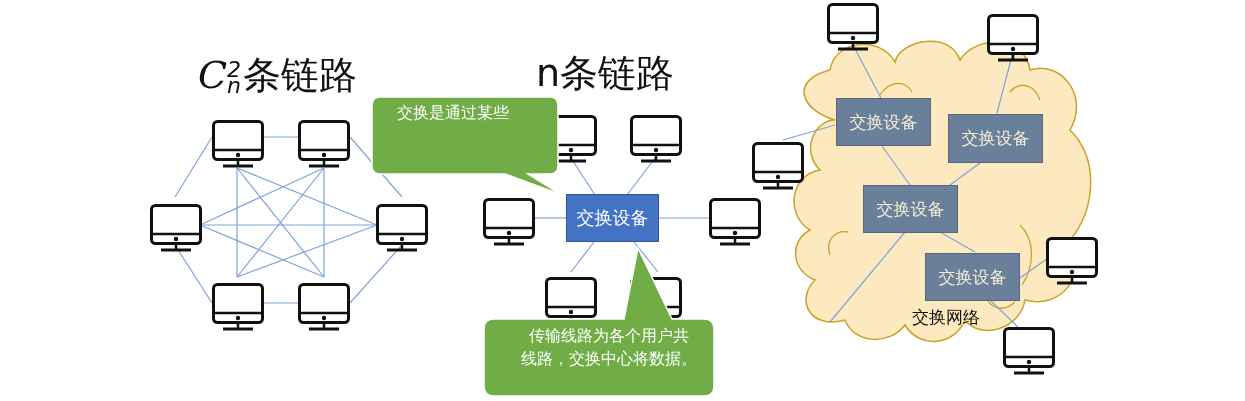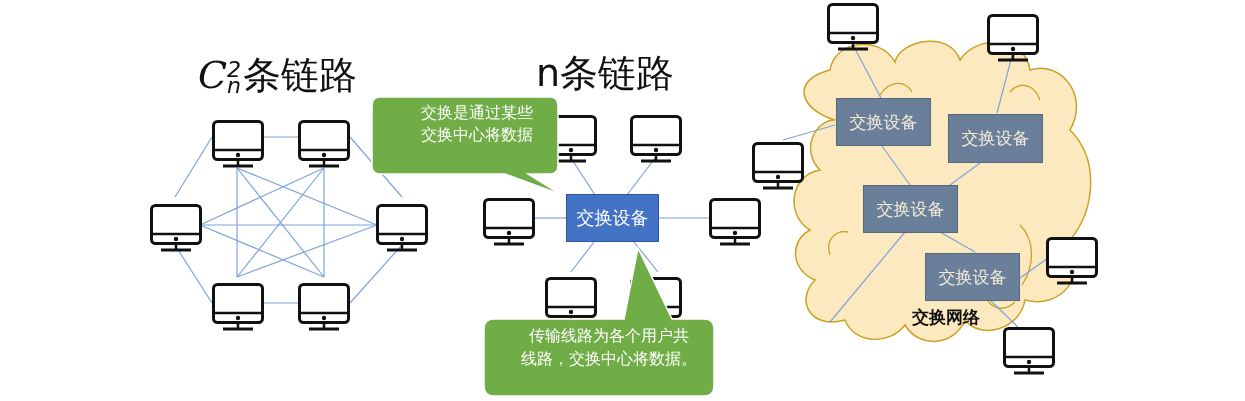--- a/index.html
+++ b/index.html
@@ -8,21 +8,21 @@
   #stage { position: absolute; left: 0; top: 0; width: 1245px; height: 401px; }
   .title { position: absolute; font-size: 38px; color: #111; white-space: nowrap; }
   .title .math { font-family: "DejaVu Serif", "Liberation Serif", serif; font-style: italic; }
   .title sup, .title sub { font-size: 22px; font-style: italic; }
   .switch-box { position: absolute; display: flex; align-items: center; justify-content: center;
                 color: #f5f0e0; font-size: 17px; box-sizing: border-box; }
   .switch-box.center { background: #4472c4; border: 1px solid #2f5597; color: #ffffff; font-size: 18px; }
   .switch-box.net { background: #6a7f9a; border: 1px solid #56677d; color: #f3ecd6; }
   .callout-text { position: absolute; color: #ffffff; font-size: 16px; line-height: 22px;
                   text-align: center; white-space: nowrap; }
-  .net-label { position: absolute; font-size: 17px; color: #111; white-space: nowrap; font-weight: bold; }
+  .net-label { position: absolute; font-size: 17px; color: #111; white-space: nowrap; }
 </style>
 </head>
 <body>
 
 <svg id="stage" width="1245" height="401" viewBox="0 0 1245 401">
   <defs>
     <g id="pc">
       <rect x="1.5" y="1.5" width="49" height="38" rx="4" ry="4" fill="#ffffff" stroke="#111" stroke-width="3"></rect>
       <line x1="1.5" y1="30" x2="50.5" y2="30" stroke="#111" stroke-width="2.5"></line>
       <circle cx="26" cy="35" r="2.2" fill="#111"></circle>
@@ -125,23 +125,22 @@
   </g>
 </svg>
 
 <div class="title" style="left:198px; top:50px;">
   <span class="math">C</span><span style="display:inline-block; vertical-align:middle; line-height:16px; margin-right:2px;"><sup style="display:block;">2</sup><sub style="display:block;">n</sub></span><span>条链路</span>
 </div>
 <div class="title" style="left:536px; top:48px;">n条链路</div>
 
 <div class="switch-box center" style="left:566px; top:194px; width:93px; height:48px;">交换设备</div>
 
-<div class="callout-text" style="left:384px; top:102px; width:186px;">
+<div class="callout-text" style="left:360px; top:102px; width:186px;">
   <div>交换是通过某些</div>
-  <div>交换中心将数据</div>
 </div>
 <div class="callout-text" style="left:484px; top:324px; width:250px; line-height:23px;">
   <div>传输线路为各个用户共</div>
   <div>线路，交换中心将数据。</div>
 </div>
 
 <div class="switch-box net" style="left:836px; top:98px; width:95px; height:48px;">交换设备</div>
 <div class="switch-box net" style="left:948px; top:114px; width:95px; height:49px;">交换设备</div>
 <div class="switch-box net" style="left:863px; top:185px; width:95px; height:48px;">交换设备</div>
 <div class="switch-box net" style="left:925px; top:253px; width:95px; height:48px;">交换设备</div>

